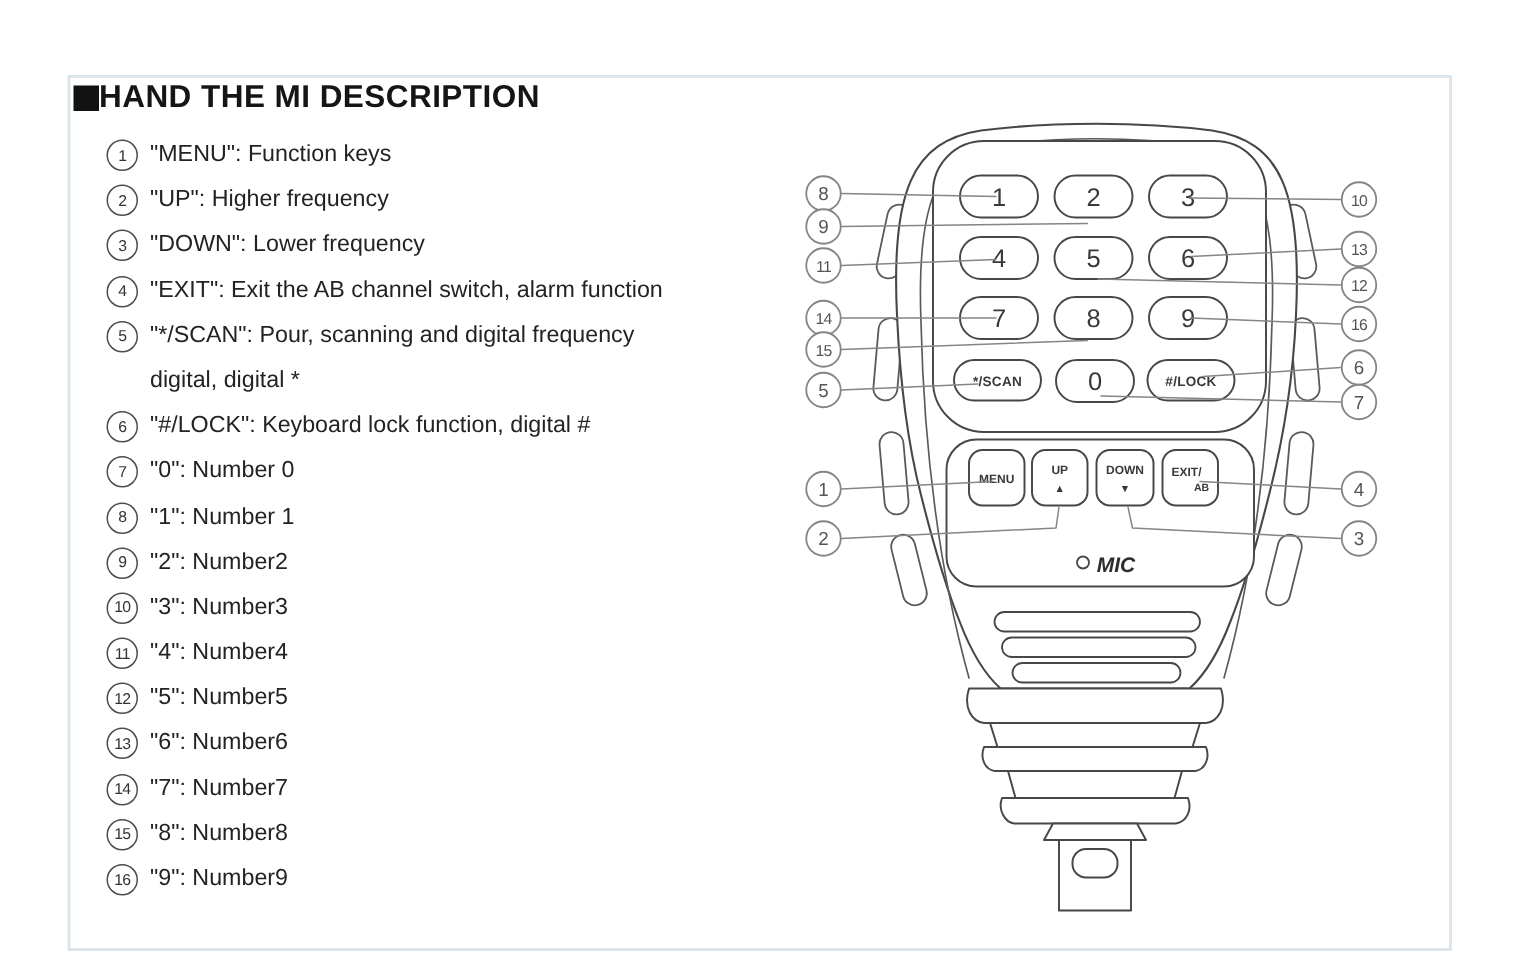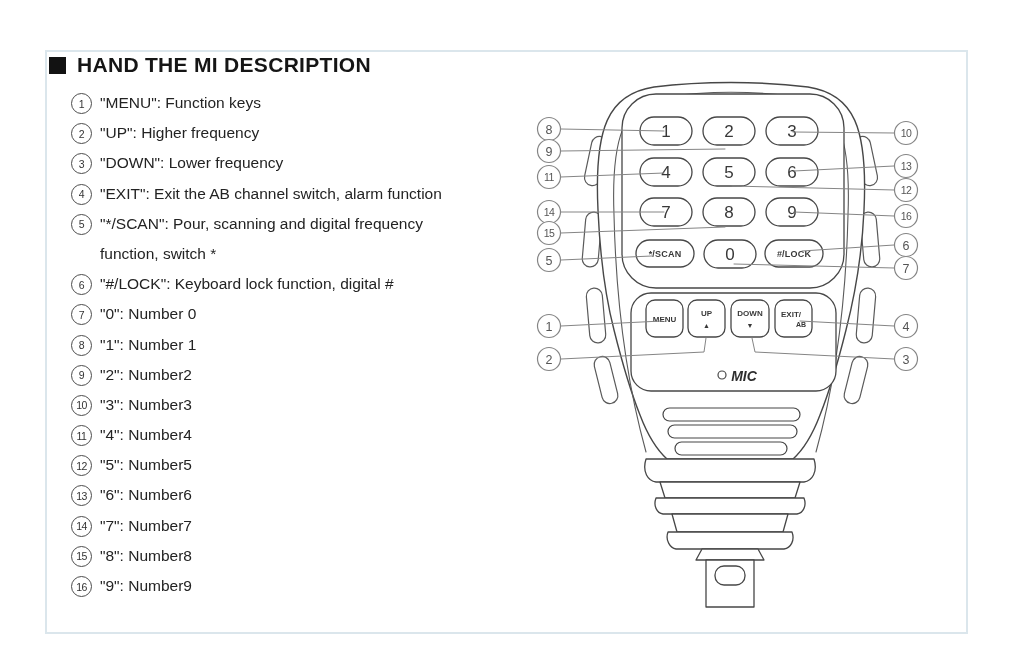--- a/index.html
+++ b/index.html
@@ -1,20 +1,20 @@
 <!DOCTYPE html>
 <html><head>
 <meta charset="utf-8">
 <style>
   html,body{margin:0;padding:0;}
   body{width:1024px;height:647px;position:relative;background:#ffffff;
        font-family:"Liberation Sans", sans-serif;overflow:hidden;}
   .frame{position:absolute;left:45px;top:50px;width:919px;height:580px;
          border:2px solid #dbe6ec;background:#fff;}
-  .title-row{position:absolute;left:49px;top:53px;display:flex;align-items:center;gap:11px;}
+  .title-row{position:absolute;left:49px;top:53px;display:flex;align-items:center;}
   .title-square{width:17px;height:17px;background:#121212;flex:0 0 auto;}
   .title-text{font-size:21px;font-weight:bold;color:#151515;letter-spacing:0.3px;white-space:nowrap;}
   .legend{position:absolute;left:71px;top:88px;width:460px;}
   .lrow{display:flex;align-items:flex-start;height:30.2px;}
   .lrow.two{height:60.4px;}
   .marker{flex:0 0 auto;width:19px;height:19px;border:1.4px solid #4c4c4c;border-radius:50%;
           display:flex;align-items:center;justify-content:center;
           font-size:10.5px;color:#333;margin-top:5px;letter-spacing:-0.5px;}
   .ltext{margin-left:8px;font-size:15.5px;color:#232323;line-height:30.2px;white-space:nowrap;}
   .ltext .wrap2{display:block;}
@@ -50,21 +50,21 @@
   <div class="lrow">
       <span class="marker">3</span>
       <span class="ltext">"DOWN": Lower frequency</span>
     </div>
   <div class="lrow">
       <span class="marker">4</span>
       <span class="ltext">"EXIT": Exit the AB channel switch, alarm function</span>
     </div>
   <div class="lrow two">
       <span class="marker">5</span>
-      <span class="ltext"><span class="wrap1">"*/SCAN": Pour, scanning and digital frequency</span><span class="wrap2">function, switch *</span></span>
+      <span class="ltext"><span class="wrap1">"*/SCAN": Pour, scanning and digital frequency</span><span class="wrap2">digital, digital *</span></span>
     </div>
   <div class="lrow">
       <span class="marker">6</span>
       <span class="ltext">"#/LOCK": Keyboard lock function, digital #</span>
     </div>
   <div class="lrow">
       <span class="marker">7</span>
       <span class="ltext">"0": Number 0</span>
     </div>
   <div class="lrow">

